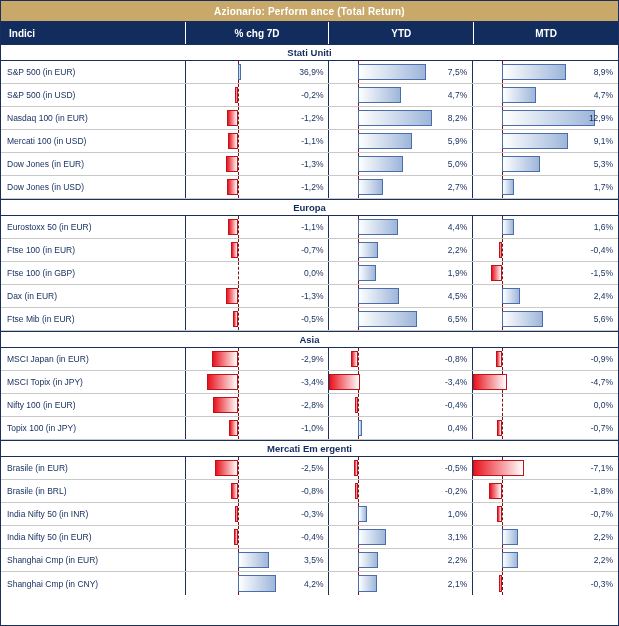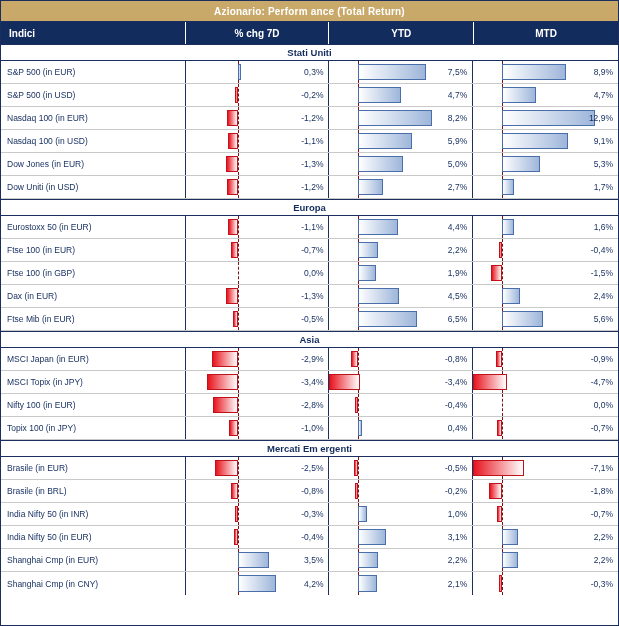--- a/index.html
+++ b/index.html
@@ -131,21 +131,21 @@
     <div class="cell c-metric">MTD</div>
   </div>
 
   <div class="body" id="body">
       <div class="section">Stati Uniti</div>
       <div class="row">
         <div class="name">S&amp;P 500 (in EUR)</div>
         <div class="cellbar">
           <div class="zero" style="left: 52px;"></div>
           <div class="bar pos" style="left: 52px; width: 3px;"></div>
-          <div class="val">0,3%</div>
+          <div class="val">36,9%</div>
         </div>
         <div class="cellbar">
           <div class="zero" style="left: 29px;"></div>
           <div class="bar pos" style="left: 29px; width: 67.5px;"></div>
           <div class="val">7,5%</div>
         </div>
         <div class="cellbar last">
           <div class="zero" style="left: 29px;"></div>
           <div class="bar pos" style="left: 29px; width: 64.08px;"></div>
           <div class="val">8,9%</div>
@@ -181,21 +181,21 @@
           <div class="bar pos" style="left: 29px; width: 73.8px;"></div>
           <div class="val">8,2%</div>
         </div>
         <div class="cellbar last">
           <div class="zero" style="left: 29px;"></div>
           <div class="bar pos" style="left: 29px; width: 92.88px;"></div>
           <div class="val">12,9%</div>
         </div>
       </div>
       <div class="row">
-        <div class="name">Nasdaq 100 (in USD)</div>
+        <div class="name">Mercati 100 (in USD)</div>
         <div class="cellbar">
           <div class="zero" style="left: 52px;"></div>
           <div class="bar neg" style="left: 42.1px; width: 9.9px;"></div>
           <div class="val">-1,1%</div>
         </div>
         <div class="cellbar">
           <div class="zero" style="left: 29px;"></div>
           <div class="bar pos" style="left: 29px; width: 53.1px;"></div>
           <div class="val">5,9%</div>
         </div>
@@ -217,21 +217,21 @@
           <div class="bar pos" style="left: 29px; width: 45px;"></div>
           <div class="val">5,0%</div>
         </div>
         <div class="cellbar last">
           <div class="zero" style="left: 29px;"></div>
           <div class="bar pos" style="left: 29px; width: 38.16px;"></div>
           <div class="val">5,3%</div>
         </div>
       </div>
       <div class="row">
-        <div class="name">Dow Uniti (in USD)</div>
+        <div class="name">Dow Jones (in USD)</div>
         <div class="cellbar">
           <div class="zero" style="left: 52px;"></div>
           <div class="bar neg" style="left: 41.2px; width: 10.8px;"></div>
           <div class="val">-1,2%</div>
         </div>
         <div class="cellbar">
           <div class="zero" style="left: 29px;"></div>
           <div class="bar pos" style="left: 29px; width: 24.3px;"></div>
           <div class="val">2,7%</div>
         </div>

